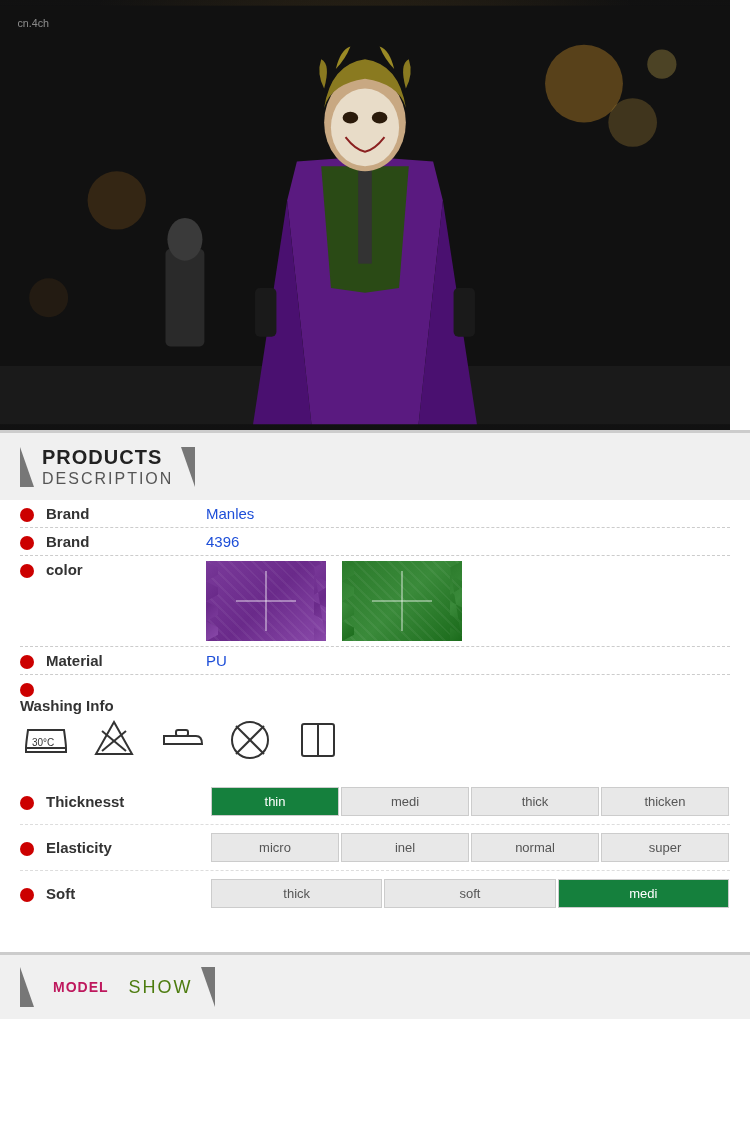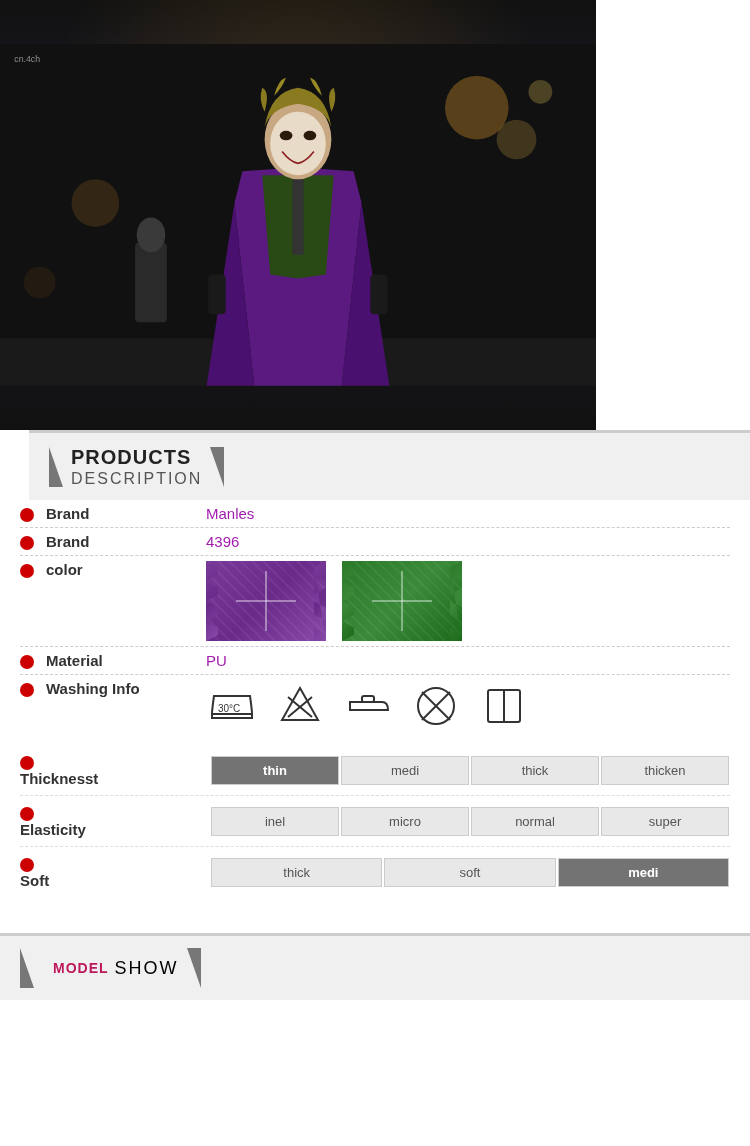--- a/index.html
+++ b/index.html
@@ -1,19 +1,19 @@
 <!DOCTYPE html>
 <html><head>
   <meta charset="utf-8">
   <style>
     * { margin: 0; padding: 0; box-sizing: border-box; }
     body { width: 750px; background: #fff; font-family: Arial, sans-serif; }
 
     .hero-image {
-      width: 596px;
+      width: 730px;
       height: 430px;
       background: linear-gradient(180deg, #1a1a2e 0%, #16213e 30%, #0f3460 60%, #1a1a2e 100%);
       position: relative;
       overflow: hidden;
     }
     .hero-image .scene {
       width: 100%;
       height: 100%;
       background:
         radial-gradient(ellipse at 50% 30%, rgba(255,180,50,0.15) 0%, transparent 60%),
@@ -21,21 +21,20 @@
       display: flex;
       align-items: center;
       justify-content: center;
     }
     .section-header {
       background: #f0f0f0;
       padding: 12px 20px;
       display: flex;
       align-items: center;
       border-top: 3px solid #ccc;
-      margin-left: 29px;
     }
     .section-header-inner {
       display: flex;
       flex-direction: column;
       line-height: 1.2;
     }
     .section-title-bold {
       font-size: 20px;
       font-weight: 900;
       color: #222;
@@ -64,40 +63,40 @@
 
     .product-details {
       padding: 0 20px;
     }
     .detail-row {
       display: flex;
       align-items: flex-start;
       padding: 5px 0;
       border-bottom: 1px dashed #ccc;
     }
-    .detail-row:last-child { border-bottom: none; }
+    .detail-row:last-child { border-bottom: none; flex-direction: column; }
     .dot-icon {
       width: 14px;
       height: 14px;
       background: #cc0000;
       border-radius: 50%;
       margin-top: 3px;
       margin-right: 12px;
       flex-shrink: 0;
     }
     .detail-label {
       width: 160px;
       font-size: 15px;
       font-weight: 600;
       color: #333;
       flex-shrink: 0;
     }
     .detail-value {
       font-size: 15px;
-      color: #a21caf;
+      color: #1d4ed8;
       flex: 1;
     }
 
     .color-swatches {
       display: flex;
       gap: 16px;
     }
     .swatch {
       width: 120px;
       height: 80px;
@@ -170,67 +169,66 @@
     }
     .scale-row {
       display: flex;
       align-items: center;
       padding: 8px 0;
       border-bottom: 1px dashed #ddd;
     }
     .scale-row:last-child { border-bottom: none; }
     .scale-label-wrap {
       display: flex;
-      align-items: flex-start;
+      align-items: flex-end;
       width: 190px;
       flex-shrink: 0;
-      flex-direction: column;
     }
     .scale-cells {
       display: flex;
       flex: 1;
       gap: 0;
     }
     .scale-cell {
       flex: 1;
       text-align: center;
       padding: 6px 4px;
       font-size: 13px;
       color: #555;
       background: #e8e8e8;
       border: 1px solid #ccc;
       margin: 0 1px;
     }
     .scale-cell.active {
-      background: #737373;
+      background: #15803d;
       color: #fff;
-      font-weight: 700;
+      font-weight: 400;
     }
 
     .model-show-header {
       background: #f0f0f0;
       padding: 12px 20px;
       display: flex;
       align-items: center;
       border-top: 3px solid #ccc;
       margin-top: 20px;
     }
     .model-title-bold {
       font-size: 14px;
       font-weight: 900;
       color: #be185d;
       letter-spacing: 1px;
       margin-left: 11px;
     }
     .model-title-light {
       font-size: 18px;
       font-weight: 400;
-      color: #000000;
+      color: #4d7c0f;
       letter-spacing: 2px;
-      margin-left: 6px;
+      margin-left: 20px;
     }
   </style>
 </head>
 <body>
 
 <div class="hero-image">
   <div class="scene">
 
     <svg width="750" height="430" viewBox="0 0 750 430" xmlns="http://www.w3.org/2000/svg">
 
@@ -389,22 +387,22 @@
       <div class="scale-cell">thicken</div>
     </div>
   </div>
 
   <div class="scale-row">
     <div class="scale-label-wrap">
       <div class="dot-icon"></div>
       <div class="detail-label">Elasticity</div>
     </div>
     <div class="scale-cells">
+      <div class="scale-cell">micro</div>
       <div class="scale-cell">inel</div>
-      <div class="scale-cell">micro</div>
       <div class="scale-cell">normal</div>
       <div class="scale-cell">super</div>
     </div>
   </div>
 
   <div class="scale-row">
     <div class="scale-label-wrap">
       <div class="dot-icon"></div>
       <div class="detail-label">Soft</div>
     </div>

